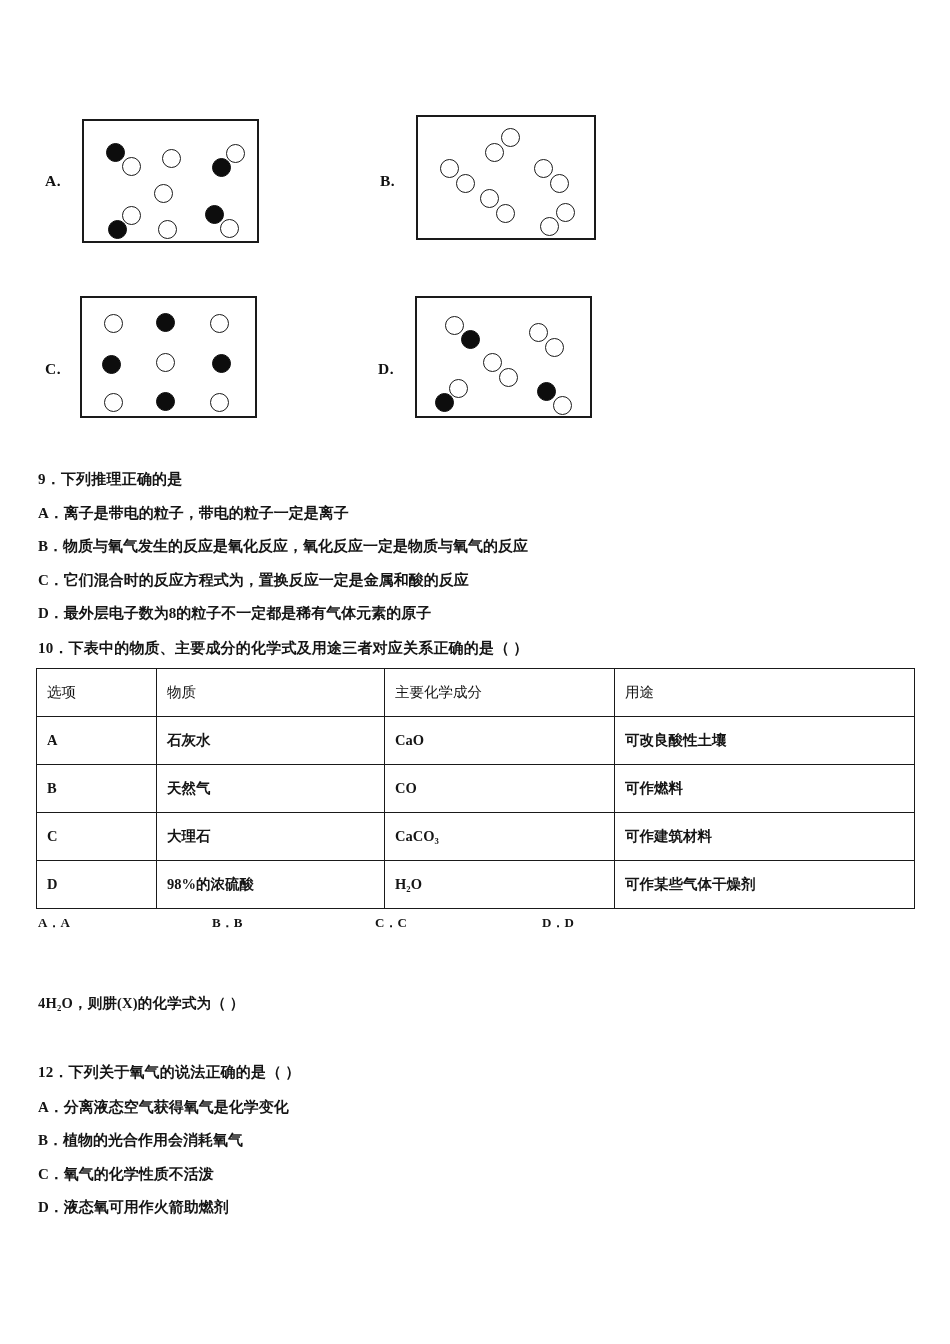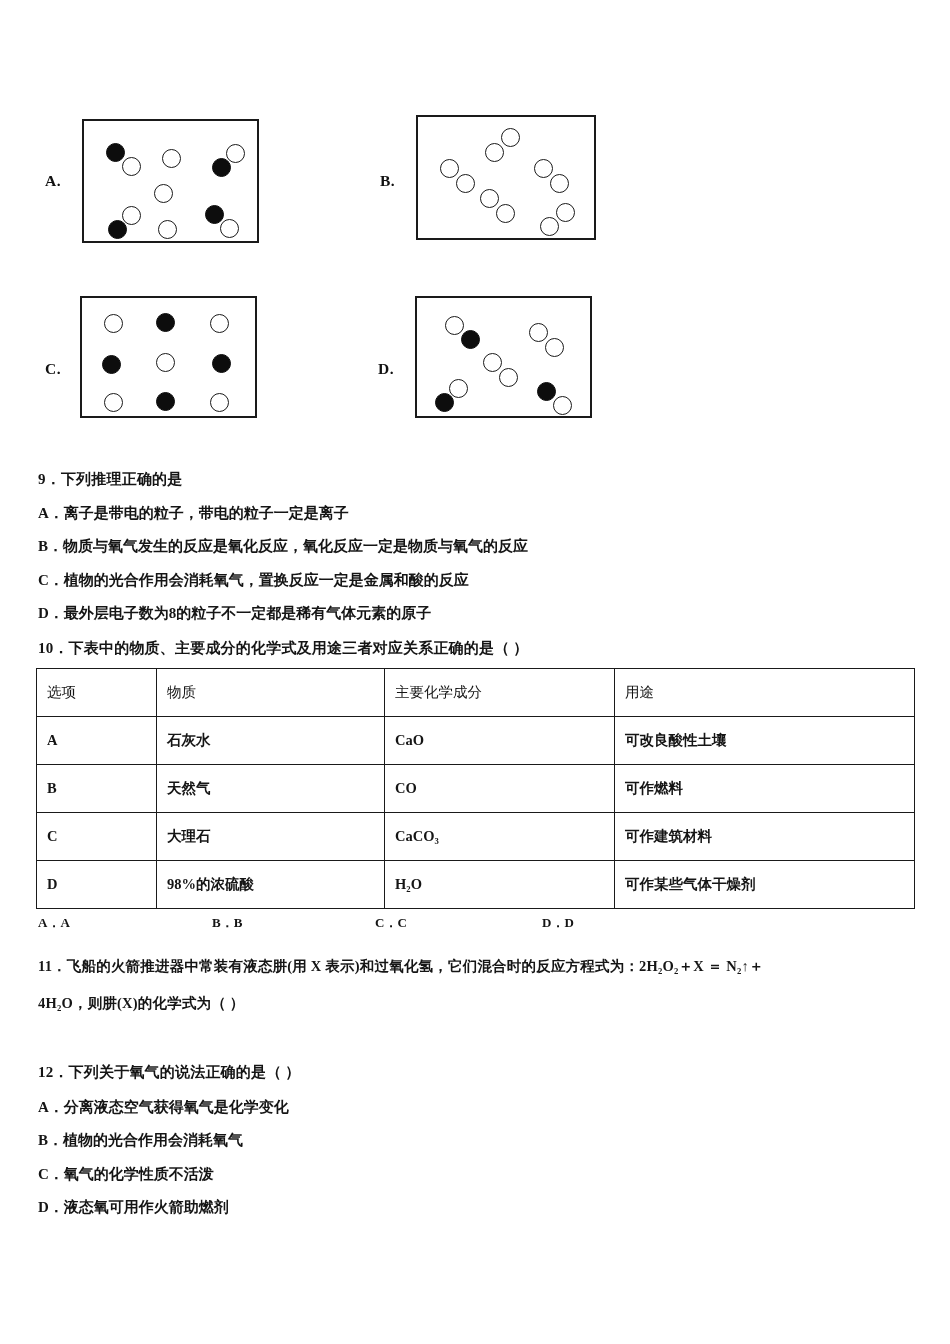--- a/index.html
+++ b/index.html
@@ -169,21 +169,21 @@
         <div class="atom hollow" style="left: 32px; top: 81px; width: 19px; height: 19px;"></div>
         <div class="atom filled" style="left: 18px; top: 95px; width: 19px; height: 19px;"></div>
         <div class="atom filled" style="left: 120px; top: 84px; width: 19px; height: 19px;"></div>
         <div class="atom hollow" style="left: 136px; top: 98px; width: 19px; height: 19px;"></div>
       </div>
   </div>
 
   <div class="qline stem" style="left:38px; top:470px;">9．下列推理正确的是</div>
   <div class="qline" style="left:38px; top:504px;">A．离子是带电的粒子，带电的粒子一定是离子</div>
   <div class="qline" style="left:38px; top:537px;">B．物质与氧气发生的反应是氧化反应，氧化反应一定是物质与氧气的反应</div>
-  <div class="qline" style="left:38px; top:571px;">C．植物的光合作用会消耗氧气，置换反应一定是金属和酸的反应</div>
+  <div class="qline" style="left:38px; top:571px;">C．它们混合时的反应方程式为，置换反应一定是金属和酸的反应</div>
   <div class="qline" style="left:38px; top:604px;">D．最外层电子数为8的粒子不一定都是稀有气体元素的原子</div>
 
   <div class="qline stem" style="left:38px; top:639px;">10．下表中的物质、主要成分的化学式及用途三者对应关系正确的是（      ）</div>
 
   <table class="tbl" style="left:36px; top:668px; width:878px;">
     <colgroup>
       <col style="width:120px">
       <col style="width:228px">
       <col style="width:230px">
       <col style="width:300px">
@@ -224,21 +224,20 @@
     </tbody>
   </table>
 
   <div class="ansrow" style="left:38px; top:914px; width:880px; height:20px;">
     <span style="left:0px;">A．A</span>
     <span style="left:174px;">B．B</span>
     <span style="left:337px;">C．C</span>
     <span style="left:504px;">D．D</span>
   </div>
 
-  <div class="qline stem" style="left:38px; top:957px; font-size:14.5px;">11．飞船的火箭推进器中常装有液态肼(用 X 表示)和过氧化氢，它们混合时的反应方程式为：2H₂O₂＋X ＝ N₂↑＋</div>
   <div class="qline stem" style="left:38px; top:994px; font-size:14.5px;">4H₂O，则肼(X)的化学式为（    ）</div>
 
 
   <div class="qline stem" style="left:38px; top:1063px;">12．下列关于氧气的说法正确的是（     ）</div>
   <div class="qline" style="left:38px; top:1098px;text-align:center;">A．分离液态空气获得氧气是化学变化</div>
   <div class="qline" style="left:38px; top:1131px;">B．植物的光合作用会消耗氧气</div>
   <div class="qline" style="left:38px; top:1165px;">C．氧气的化学性质不活泼</div>
   <div class="qline" style="left:38px; top:1198px;text-align:right;">D．液态氧可用作火箭助燃剂</div>
 
 </div>

